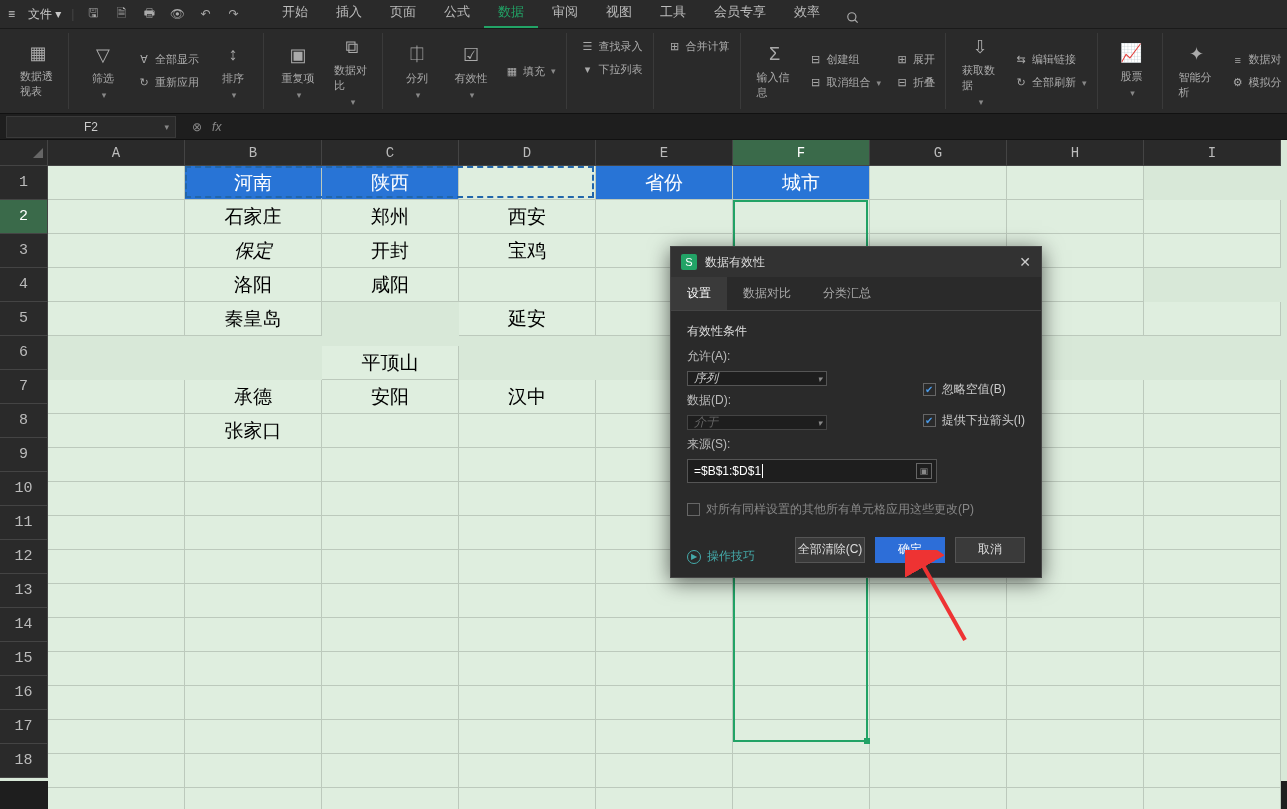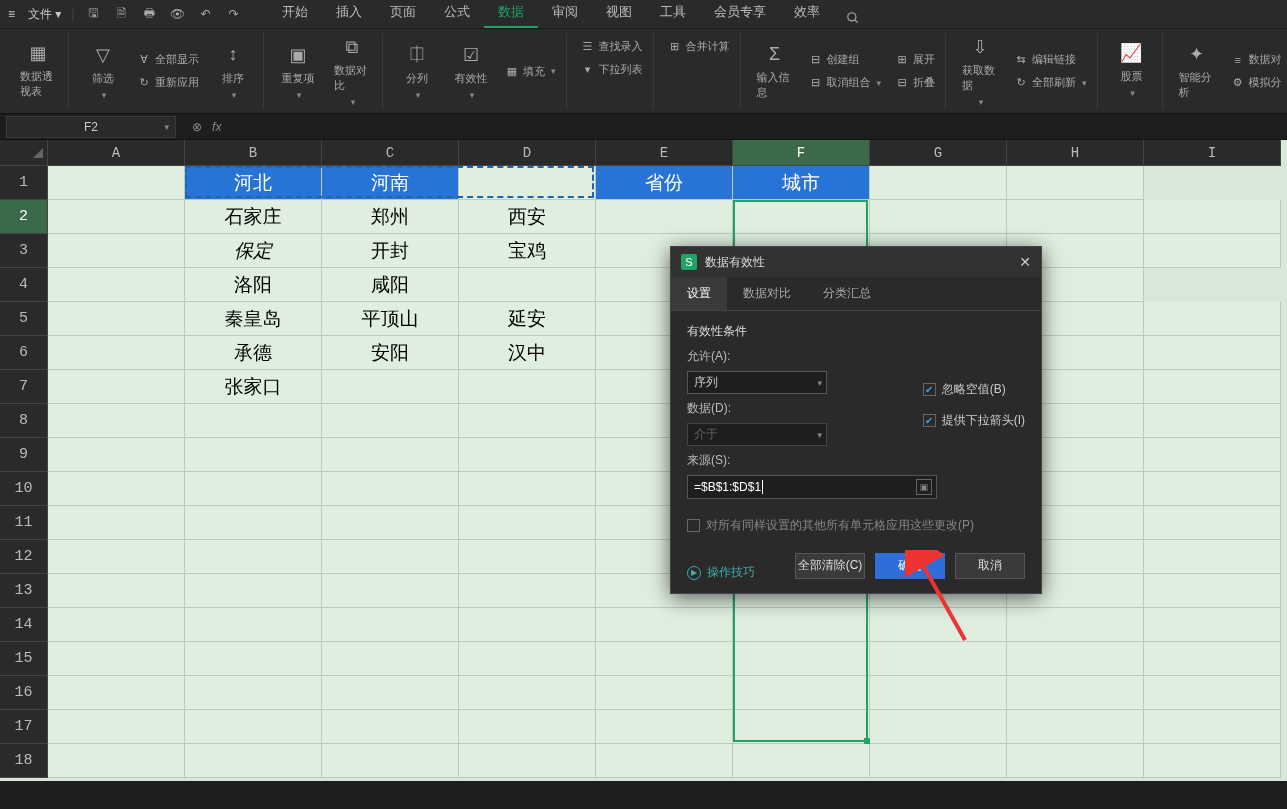--- a/index.html
+++ b/index.html
@@ -64,21 +64,21 @@
   .dialog-title .badge { width:16px; height:16px; background:#22a366; color:#fff; font-size:11px; display:flex; align-items:center; justify-content:center; border-radius:2px; margin-right:8px; }
   .dialog-title .title-text { flex:1; color:#ddd; }
   .dialog-title .close { cursor:pointer; color:#ccc; font-size:14px; }
   .dialog-tabs { display:flex; border-bottom:1px solid #444; }
   .dialog-tab { padding:8px 16px; cursor:pointer; color:#aaa; }
   .dialog-tab.active { background:#3a3a3a; color:#fff; }
   .dialog-body { padding:12px 16px; }
   .dialog-body .section-label { color:#ddd; margin-bottom:8px; }
   .form-row { display:flex; align-items:center; margin:6px 0; gap:10px; }
   .form-row label { min-width:50px; color:#bbb; }
-  .combo { flex:0 0 140px; height:23px; background:#1e1e1e; border:1px solid #555; display:flex; align-items:center; padding:0 6px; position:relative; color:#ccc; }
+  .combo { flex:0 0 140px; height:15px; background:#1e1e1e; border:1px solid #555; display:flex; align-items:center; padding:0 6px; position:relative; color:#ccc;font-style:italic; }
   .combo .arr { position:absolute; right:4px; color:#888; font-size:9px; }
   .combo.disabled { color:#666; border-color:#444; }
   .text-input { width:250px; height:24px; background:#1e1e1e; border:1px solid #555; color:#fff; padding:0 6px; display:flex; align-items:center; position:relative; }
   .text-input .ref-icon { position:absolute; right:4px; width:16px; height:16px; border:1px solid #666; display:flex; align-items:center; justify-content:center; font-size:9px; color:#888; cursor:pointer; }
   .text-input .cursor { display:inline-block; width:1px; height:14px; background:#fff; margin-left:1px; animation:blink 1s infinite; }
   @keyframes blink { 50% { opacity:0; } }
   .checkbox { display:flex; align-items:center; gap:6px; cursor:pointer; }
   .checkbox .box { width:13px; height:13px; border:1px solid #666; display:flex; align-items:center; justify-content:center; font-size:10px; color:#4a9ae8; }
   .checkbox .box.unchecked { color:transparent; }
   .right-col { position:absolute; right:16px; top:70px; display:flex; flex-direction:column; gap:14px; }
@@ -318,22 +318,22 @@
       <div class="rowhead" style="height: 34px;">13</div>
       <div class="rowhead" style="height: 34px;">14</div>
       <div class="rowhead" style="height: 34px;">15</div>
       <div class="rowhead" style="height: 34px;">16</div>
       <div class="rowhead" style="height: 34px;">17</div>
       <div class="rowhead" style="height: 34px;">18</div>
     </div>
   <div class="cells" id="cells">
       <div class="row">
         <div class="cell" style="width: 137px; height: 34px;"></div>
-        <div class="cell header-blue" style="width: 137px; height: 34px;">河北</div>
         <div class="cell header-blue" style="width: 137px; height: 34px;">河南</div>
+        <div class="cell header-blue" style="width: 137px; height: 34px;">陕西</div>
         <div class="cell" style="width: 137px; height: 34px;"></div>
         <div class="cell header-blue" style="width: 137px; height: 34px;">省份</div>
         <div class="cell header-blue" style="width: 137px; height: 34px;">城市</div>
         <div class="cell" style="width: 137px; height: 34px;"></div>
         <div class="cell" style="width: 137px; height: 34px;"></div>
       </div>
       <div class="row">
         <div class="cell" style="width: 137px; height: 34px;"></div>
         <div class="cell" style="width: 137px; height: 34px;">石家庄</div>
         <div class="cell" style="width: 137px; height: 34px;">郑州</div>
@@ -361,21 +361,21 @@
         <div class="cell" style="width: 137px; height: 34px;">咸阳</div>
         <div class="cell" style="width: 137px; height: 34px;"></div>
         <div class="cell" style="width: 137px; height: 34px;"></div>
         <div class="cell" style="width: 137px; height: 34px;"></div>
         <div class="cell" style="width: 137px; height: 34px;"></div>
         <div class="cell" style="width: 137px; height: 34px;"></div>
       </div>
       <div class="row">
         <div class="cell" style="width: 137px; height: 34px;"></div>
         <div class="cell" style="width: 137px; height: 34px;">秦皇岛</div>
-        <div class="cell" style="width: 137px; height: 34px;">平顶山</div>
+        <div class="cell" style="width: 137px; height: 34px; margin-top: 44px;">平顶山</div>
         <div class="cell" style="width: 137px; height: 34px;">延安</div>
         <div class="cell" style="width: 137px; height: 34px;"></div>
         <div class="cell" style="width: 137px; height: 34px;"></div>
         <div class="cell" style="width: 137px; height: 34px;"></div>
         <div class="cell" style="width: 137px; height: 34px;"></div>
         <div class="cell" style="width: 137px; height: 34px;"></div>
       </div>
       <div class="row">
         <div class="cell" style="width: 137px; height: 34px;"></div>
         <div class="cell" style="width: 137px; height: 34px; font-family: Liberation Mono, monospace;">承德</div>

